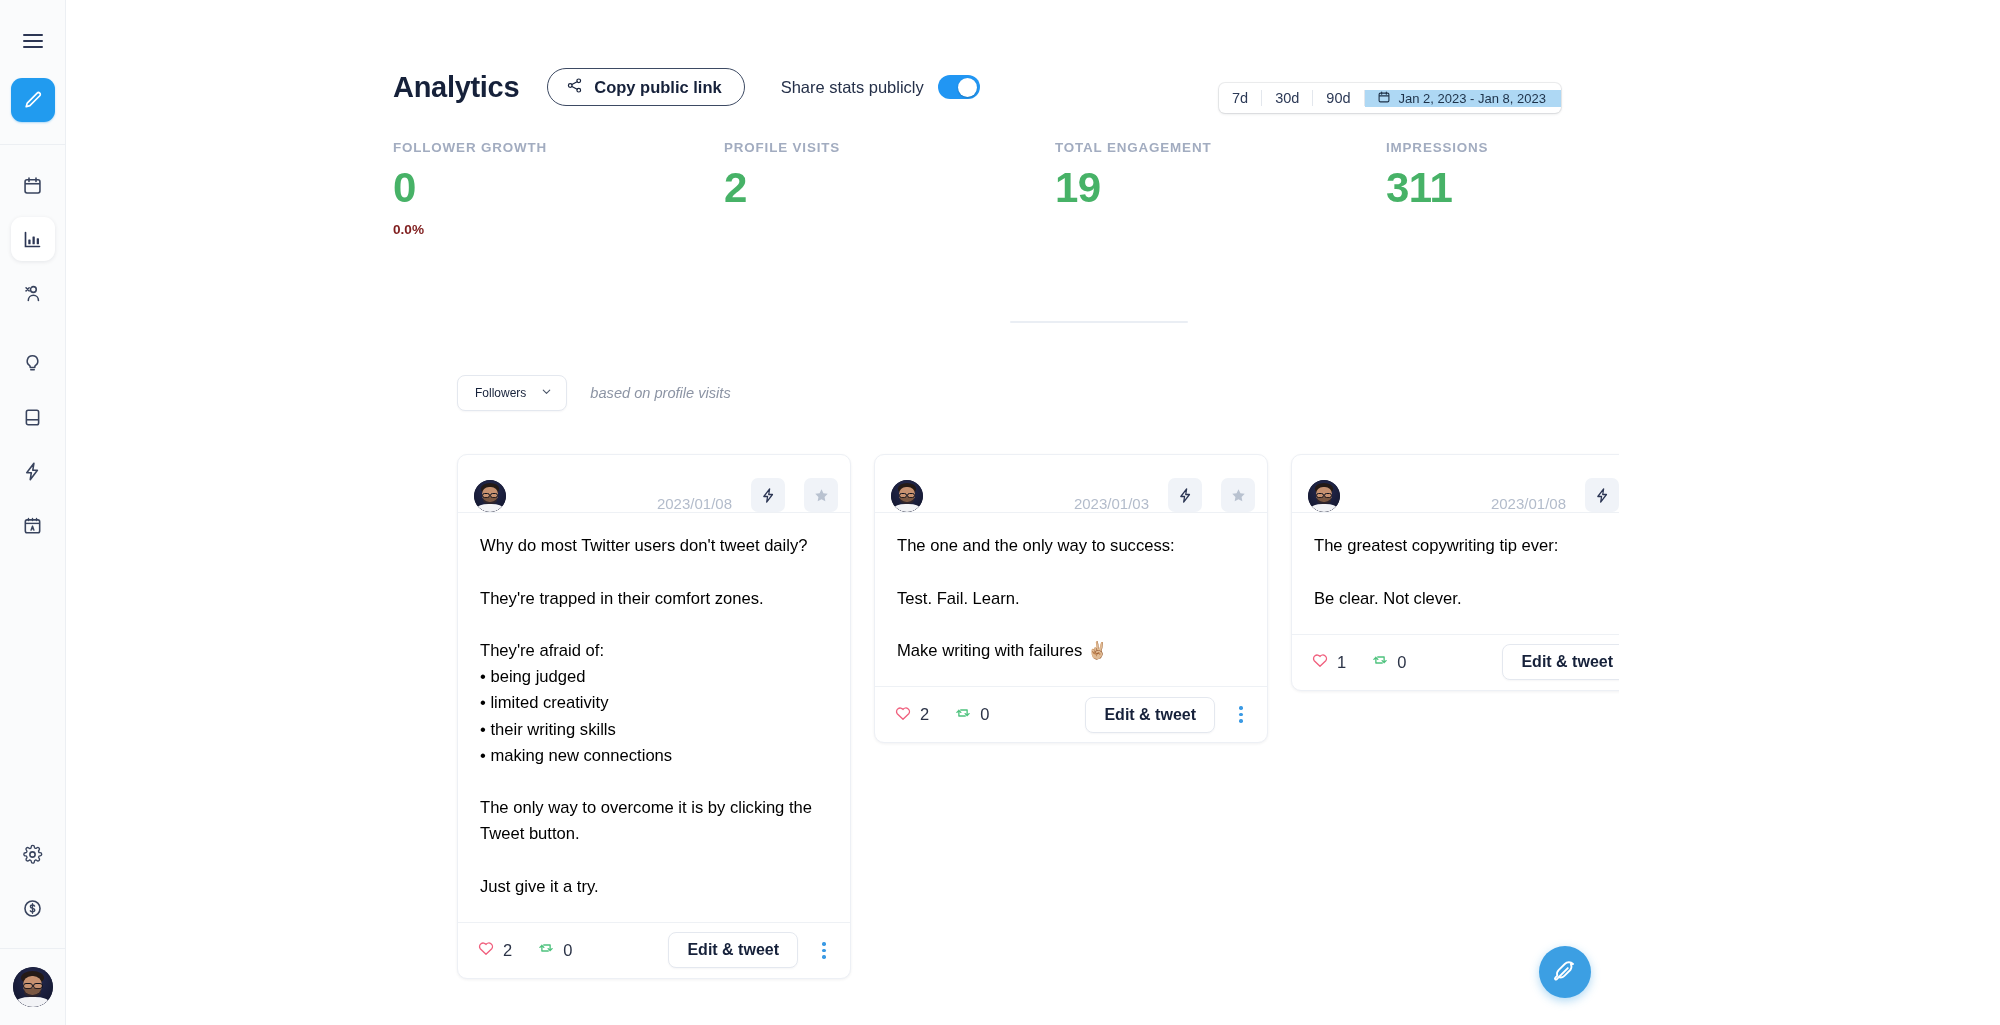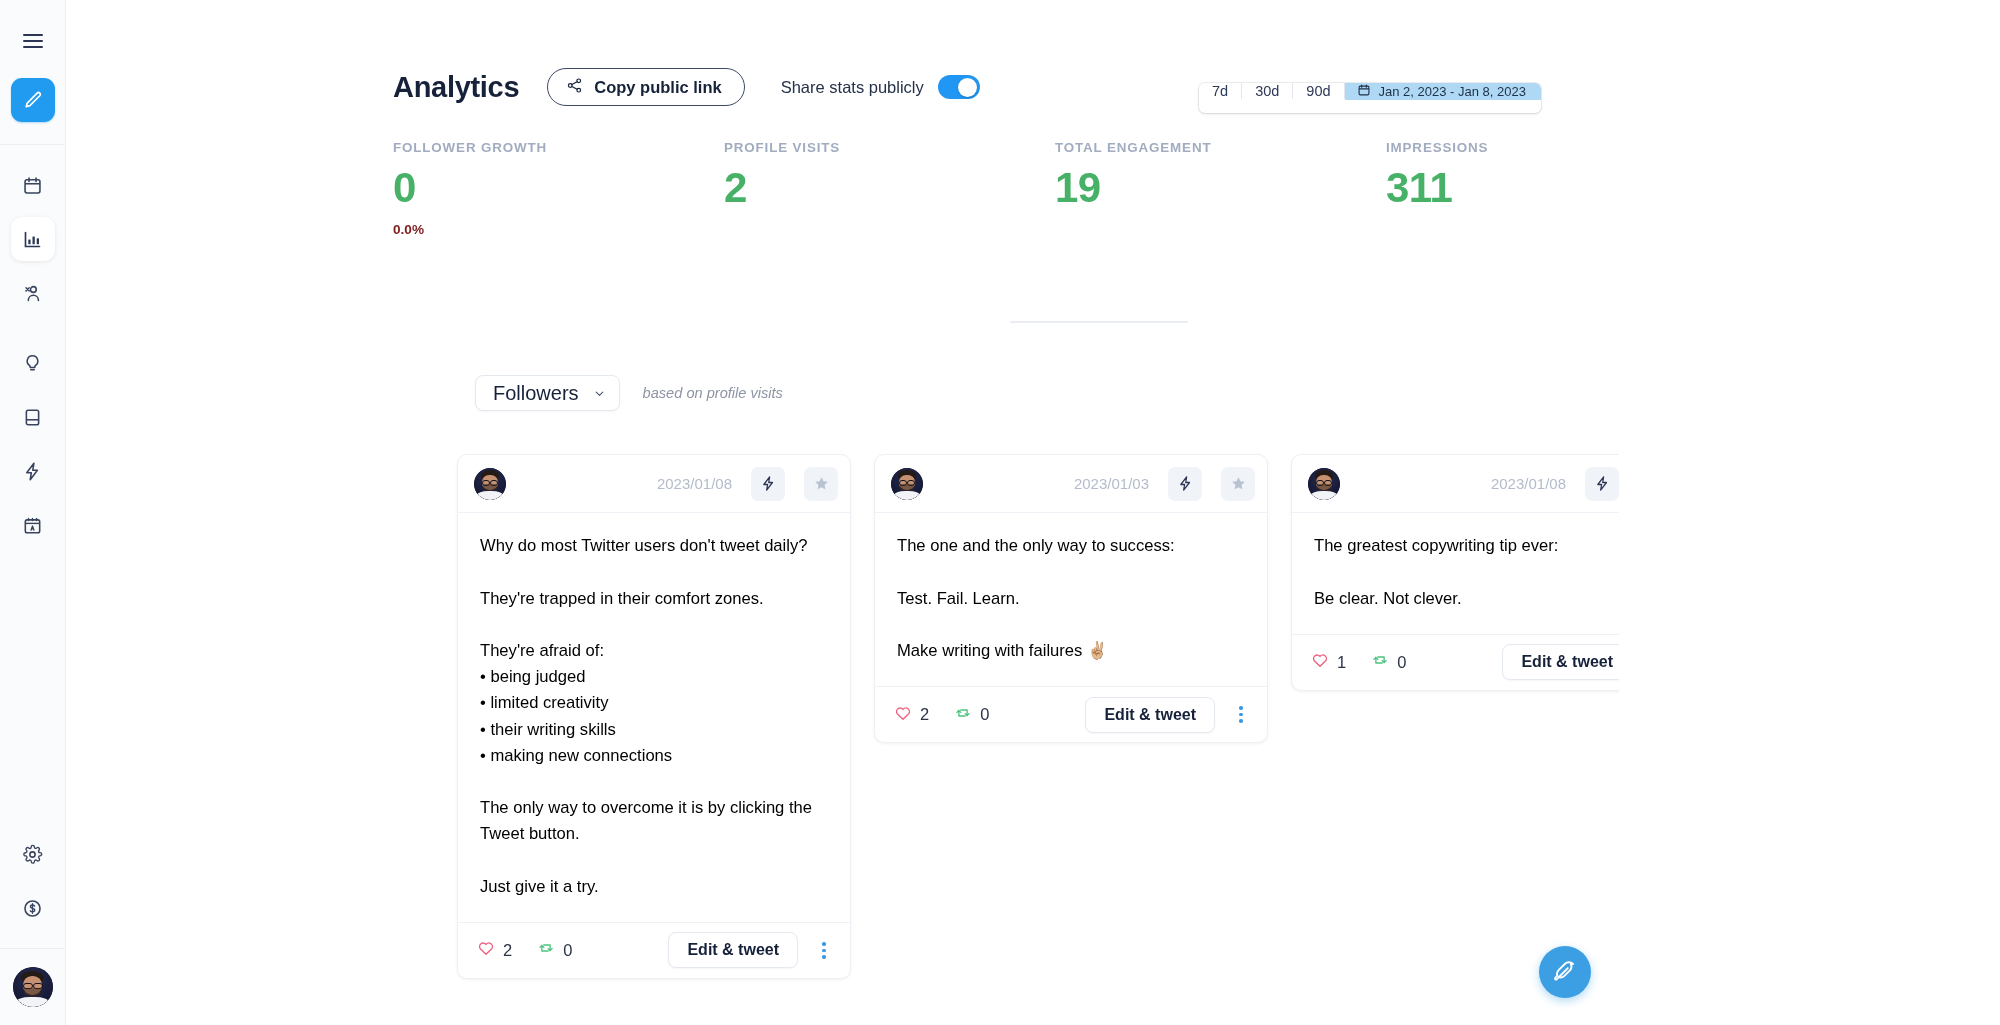--- a/index.html
+++ b/index.html
@@ -150,24 +150,24 @@
     top: 2.5px; right: 2.5px;
     width: 19px; height: 19px;
     border-radius: 50%;
     background: #fff;
     box-shadow: 0 1px 2px rgba(0,0,0,.22);
   }
 
   
   .range-wrap {
     position: absolute;
-    right: 78px;
+    right: 58px;
     top: 83px;
     display: flex;
-    align-items: flex-start;
+    align-items: center;
     border-radius: 6px;
     box-shadow: 0 1px 3px rgba(16,24,40,.12), 0 0 0 1px rgba(16,24,40,.07);
     overflow: hidden;
     background: #fff;
     height: 30px;
   }
   .range-btn {
     padding: 0 13px;
     display: flex; align-items: center; justify-content: center;
     font-size: 14.5px;
@@ -235,30 +235,29 @@
     margin-top: 52px;
   }
   .sec-title {
     font-size: 25px;
     font-weight: 700;
     color: #16213a;
     letter-spacing: -.25px;
     white-space: nowrap;
   }
   .sec-select {
-    margin-left: 18px;
     height: 36px;
     padding: 0 13px 0 17px;
     border: 1px solid #e4e8ef;
     border-radius: 8px;
     background: #fff;
     display: inline-flex;
     align-items: center;
     gap: 14px;
-    font-size: 20px;
+    font-size: 12px;
     color: #16213a;
     cursor: pointer;
     box-shadow: 0 1px 2px rgba(16,24,40,.04);
     white-space: nowrap;
   }
   .sec-note {
     margin-left: 23px;
     font-size: 14.6px;
     font-style: italic;
     color: #8c94a4;
@@ -278,21 +277,21 @@
     flex: 0 0 394px;
     background: #fff;
     border: 1px solid #edf0f5;
     border-radius: 10px;
     box-shadow: 0 1px 3px rgba(16,24,40,.06);
     overflow: hidden;
   }
   .card-top {
     height: 58px;
     display: flex;
-    align-items: center;
+    align-items: flex-end;
     padding: 0 12px 0 16px;
     border-bottom: 1px solid #eef1f5;
     gap: 19px;
   }
   .card-av {
     width: 32px; height: 32px; border-radius: 50%;
     overflow: hidden; position: relative; flex: 0 0 32px;
     background: #1b1f3b;
   }
   .card-date {

